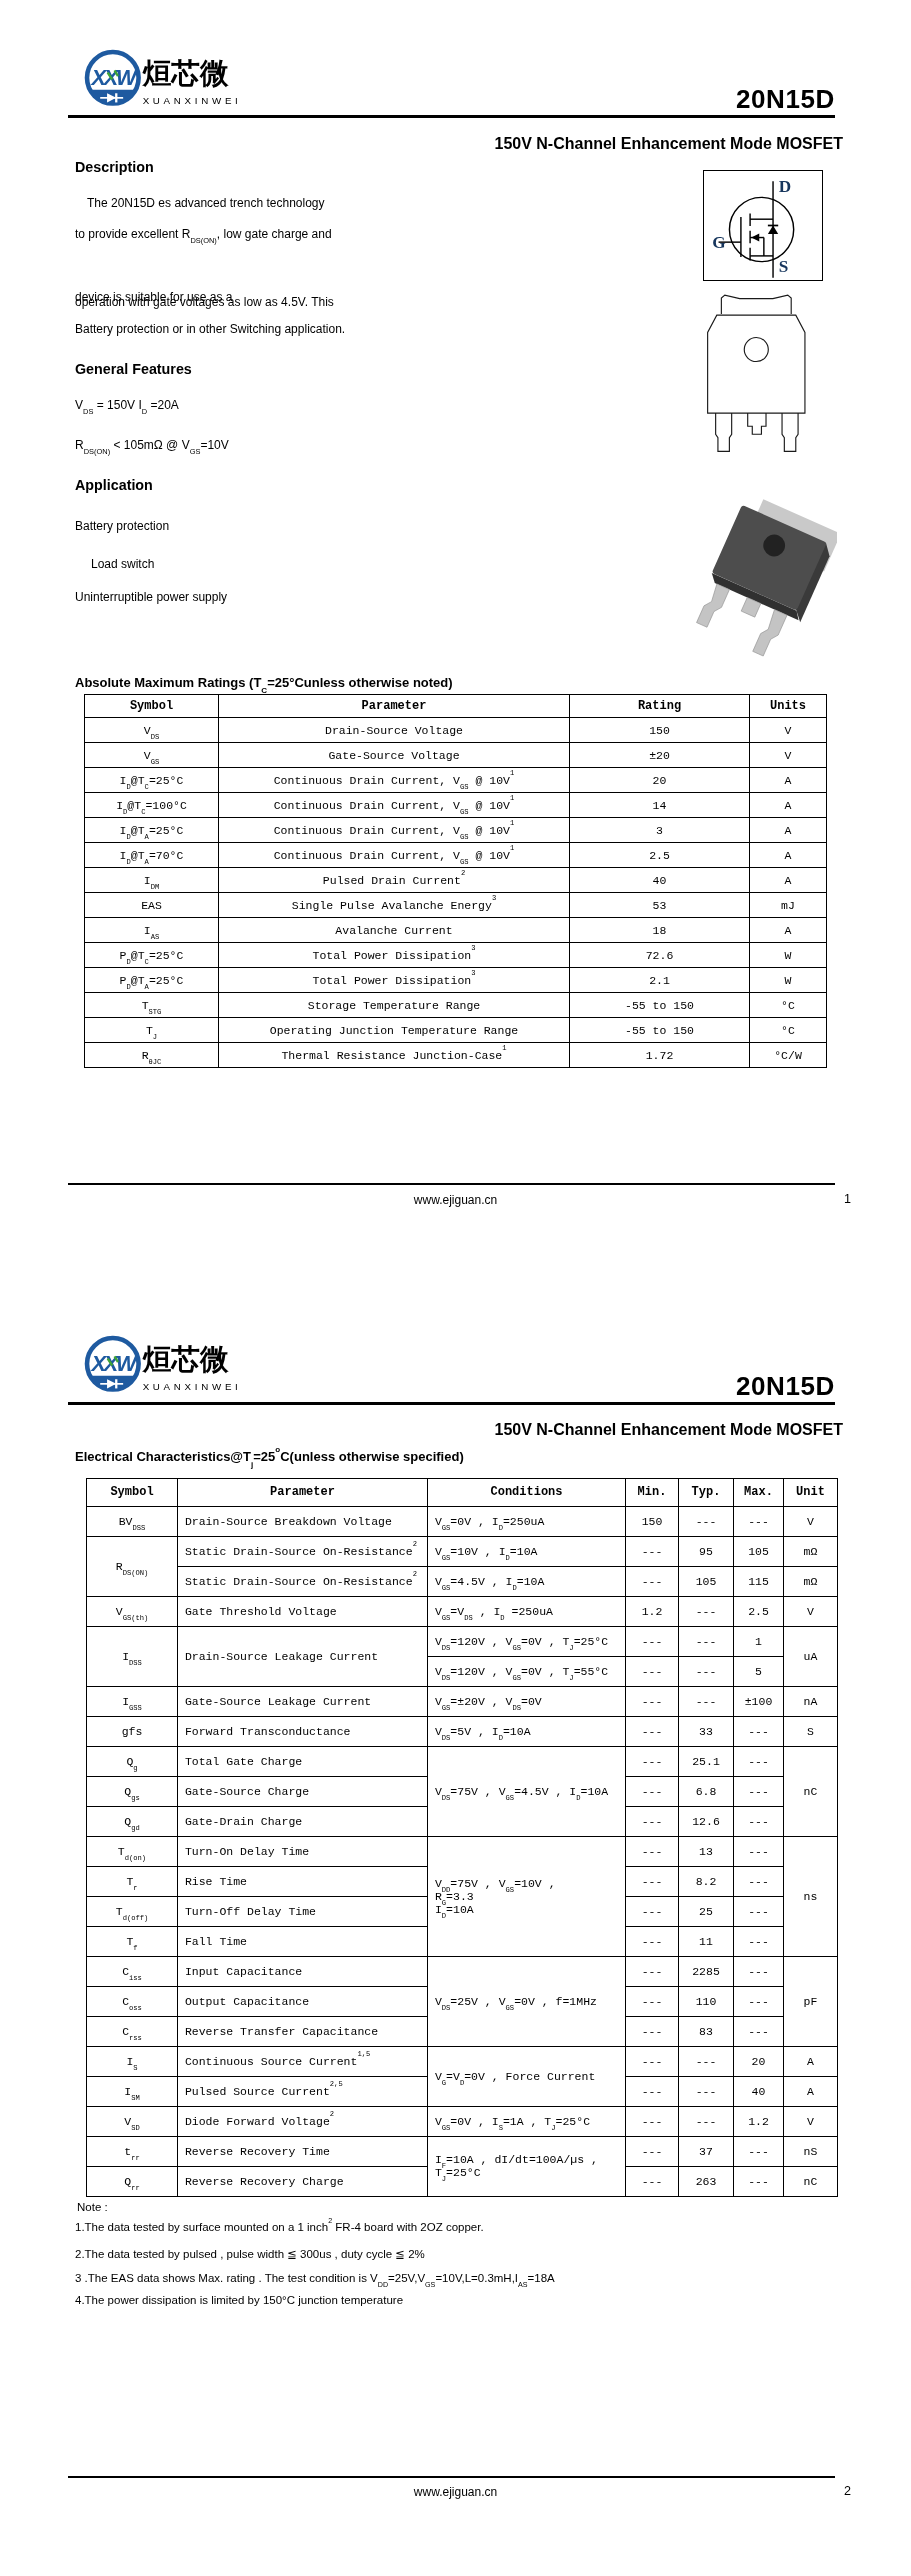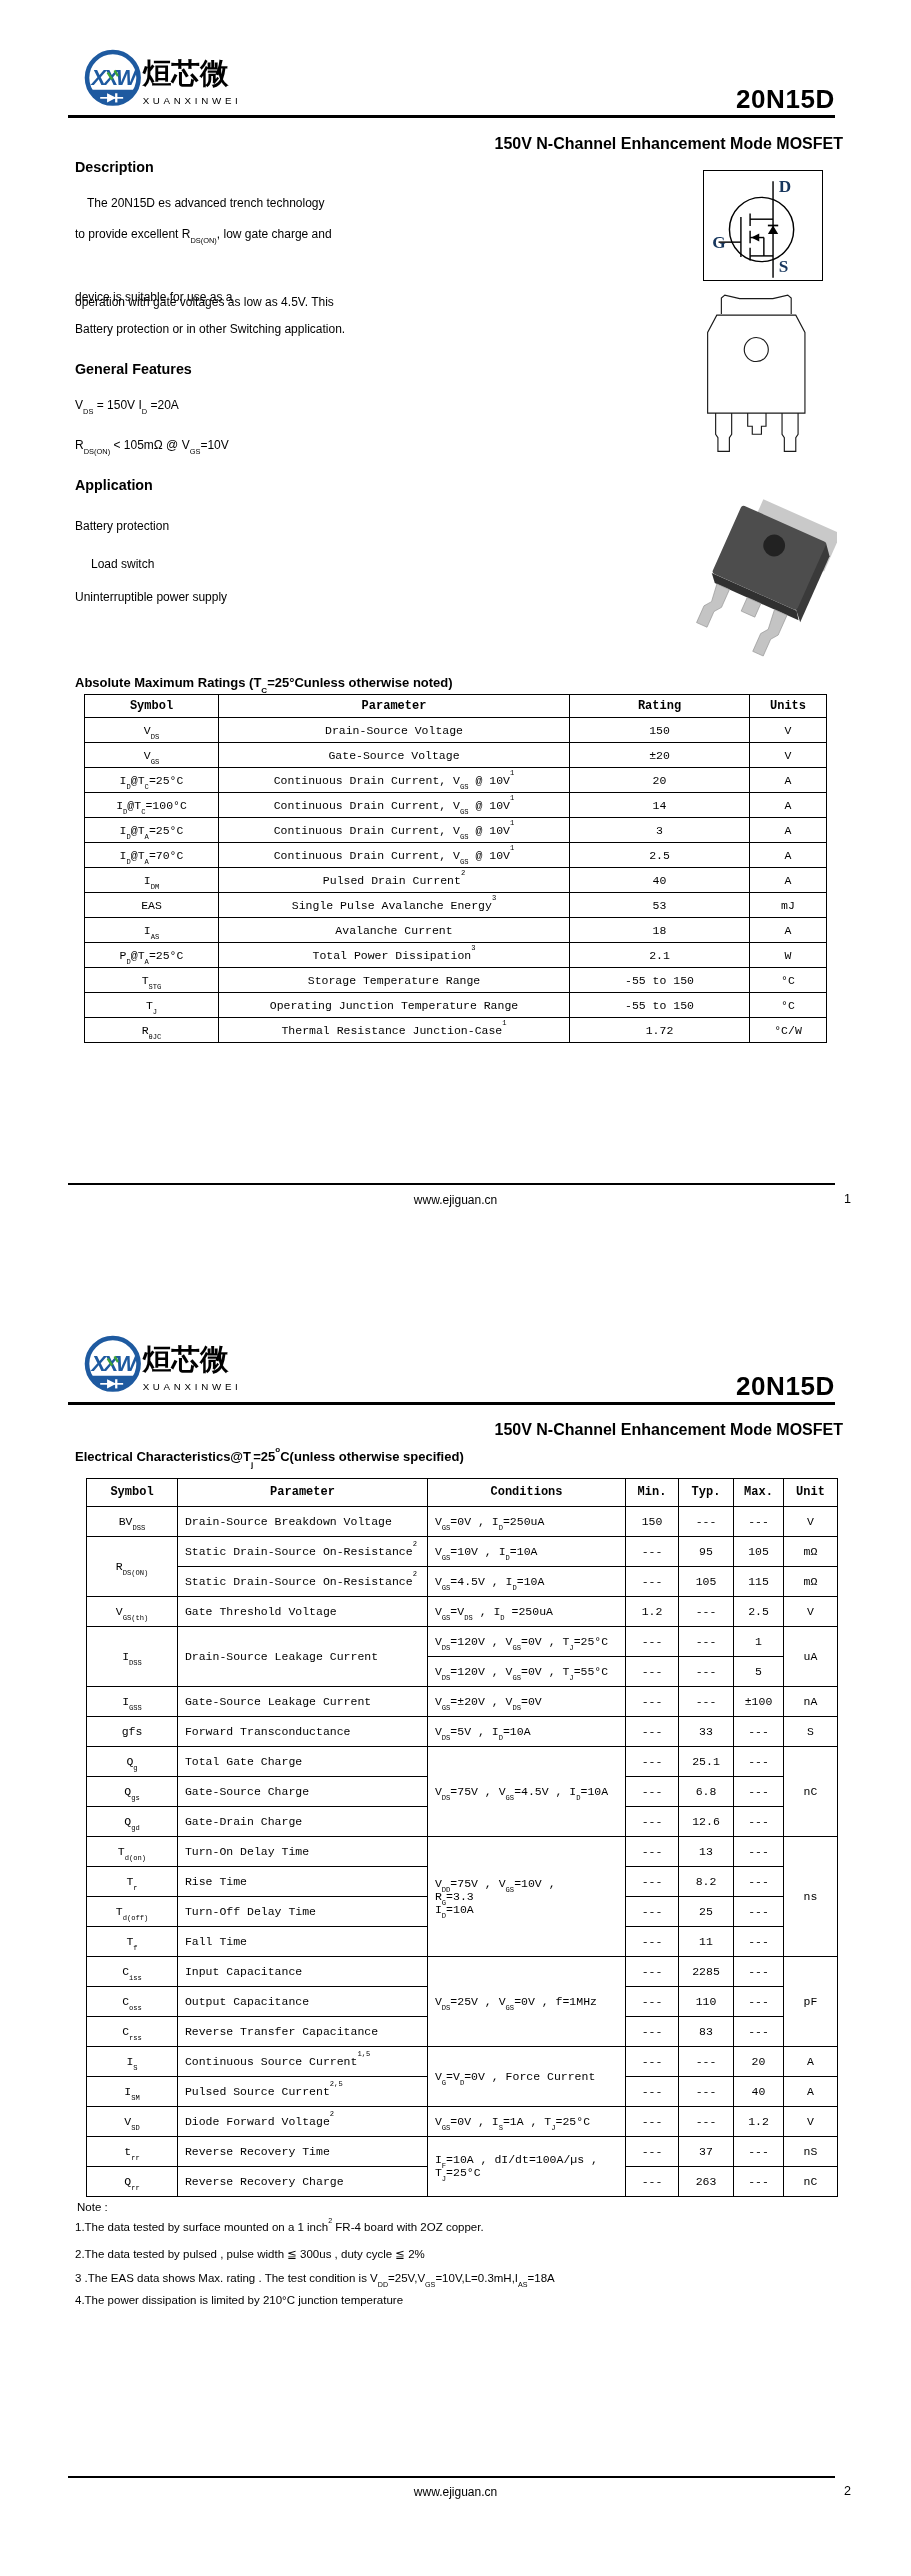--- a/index.html
+++ b/index.html
@@ -204,20 +204,26 @@
           <td>53</td>
           <td>mJ</td>
         </tr>
         <tr>
           <td>I<sub>AS</sub></td>
           <td>Avalanche Current</td>
           <td>18</td>
           <td>A</td>
         </tr>
         <tr>
+          <td>P<sub>D</sub>@T<sub>C</sub>=25°C</td>
+          <td>Total Power Dissipation<sup>3</sup></td>
+          <td>72.6</td>
+          <td>W</td>
+        </tr>
+        <tr>
           <td>P<sub>D</sub>@T<sub>A</sub>=25°C</td>
           <td>Total Power Dissipation<sup>3</sup></td>
           <td>2.1</td>
           <td>W</td>
         </tr>
         <tr>
           <td>T<sub>STG</sub></td>
           <td>Storage Temperature Range</td>
           <td>-55 to 150</td>
           <td>°C</td>
@@ -472,20 +478,20 @@
           <td>---</td>
           <td>nC</td>
         </tr>
       </tbody>
   </table>
 
   <div class="abs note-line" style="left:77px;top:2201px;">Note :</div>
   <div class="abs note-line" style="left:75px;top:2221px;">1.The data tested by surface mounted on a 1 inch<sup>2</sup> FR-4 board with 2OZ copper.</div>
   <div class="abs note-line" style="left:75px;top:2247px;">2.The data tested by pulsed , pulse width ≦ 300us , duty cycle ≦ 2%</div>
   <div class="abs note-line" style="left:75px;top:2272px;">3 .The EAS data shows Max. rating . The test condition is V<sub>DD</sub>=25V,V<sub>GS</sub>=10V,L=0.3mH,I<sub>AS</sub>=18A</div>
-  <div class="abs note-line" style="left:75px;top:2294px;">4.The power dissipation is limited by 210°C junction temperature</div>
+  <div class="abs note-line" style="left:75px;top:2294px;">4.The power dissipation is limited by 150°C junction temperature</div>
 
   <div class="abs footline" style="left:68px;top:2476px;width:767px;"></div>
   <div class="abs site" style="left:0;top:2485px;">www.ejiguan.cn</div>
   <div class="abs pageno" style="right:60px;top:2484px;">2</div>
 
 </div>
 
 
 </body></html>

